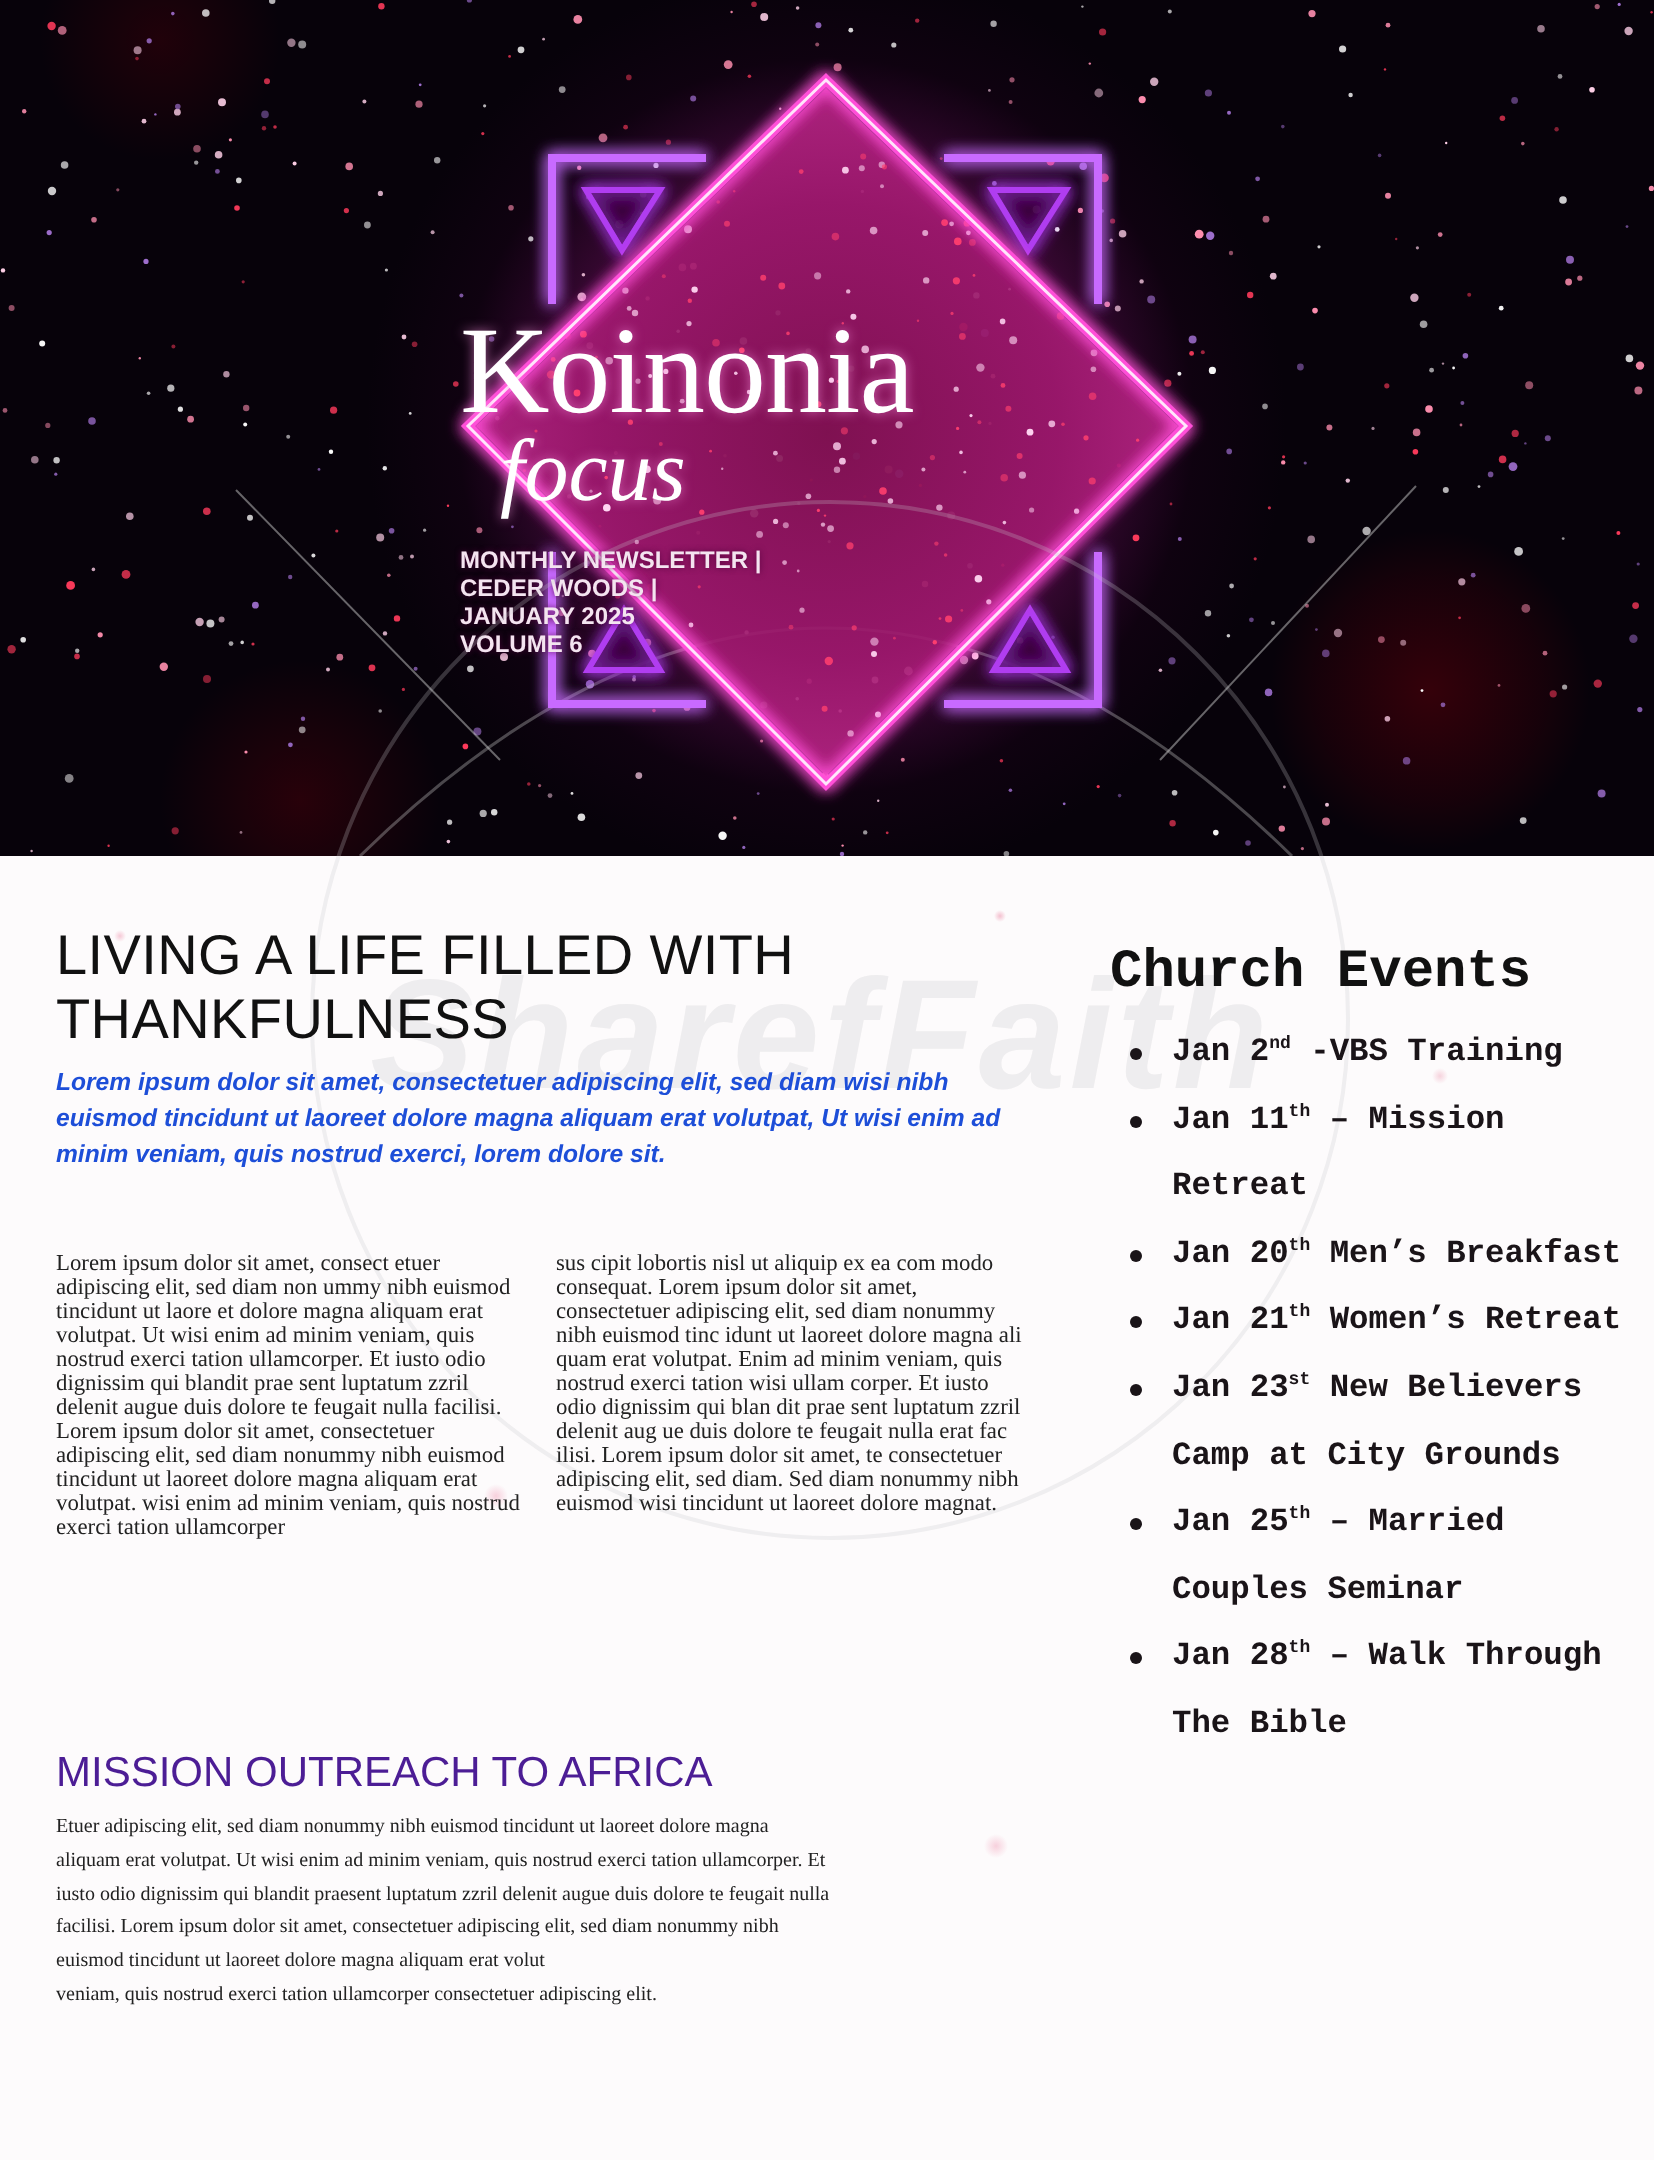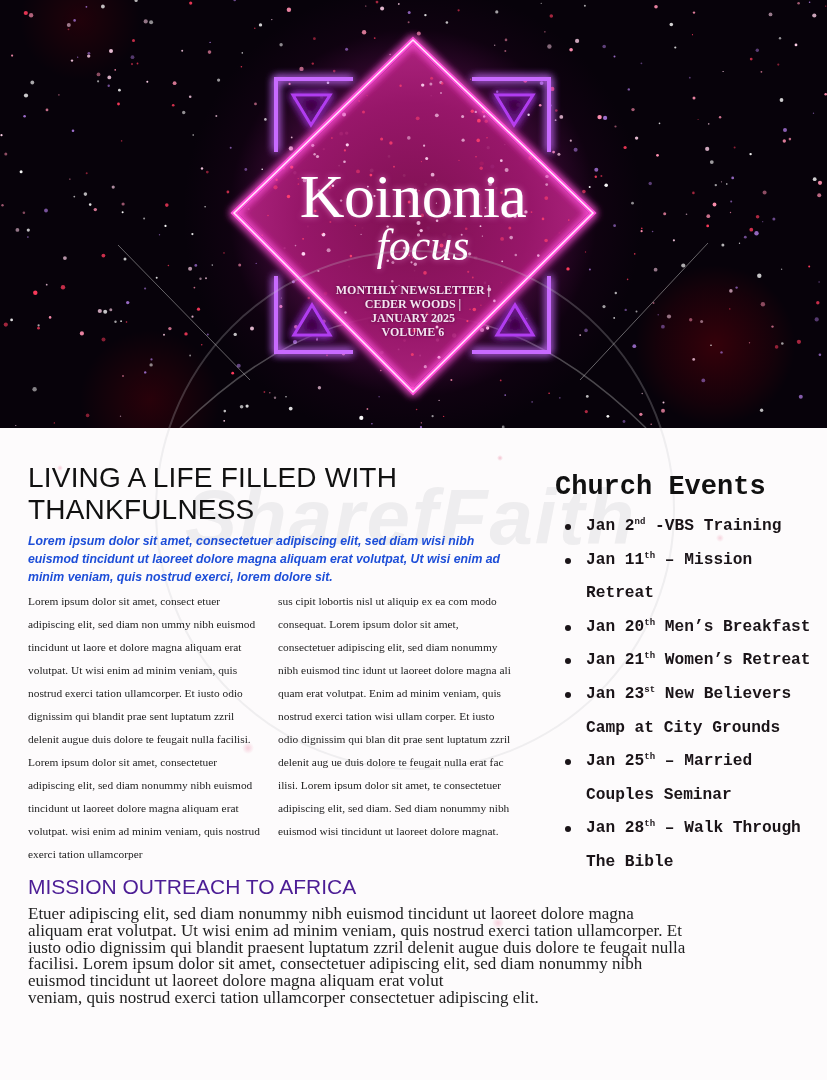--- a/index.html
+++ b/index.html
@@ -12,31 +12,31 @@
     background:
       radial-gradient(ellipse 230px 230px at 413px 213px, rgba(200,40,170,0.85) 0%, rgba(140,20,120,0.55) 45%, rgba(60,0,50,0.15) 80%, rgba(0,0,0,0) 100%),
       radial-gradient(circle 80px at 715px 345px, rgba(90,0,10,0.55) 0%, rgba(60,0,10,0.3) 70%, rgba(0,0,0,0) 100%),
       radial-gradient(circle 70px at 150px 400px, rgba(90,0,10,0.4) 0%, rgba(0,0,0,0) 100%),
       radial-gradient(circle 60px at 80px 20px, rgba(80,0,10,0.35) 0%, rgba(0,0,0,0) 100%),
       #07020a;
   }
   .stars { position: absolute; inset: 0; }
   .header svg.neon { position: absolute; left: 0; top: 0; }
 
-  .title-block { position: absolute; left: 230px; top: 165px; width: 366px; text-align: center; color: #fff; }
+  .title-block { position: absolute; left: 230px; top: 155px; width: 366px; text-align: left; color: #fff; }
   .title-main {
     font-family: "Liberation Serif", serif; font-size: 62px; line-height: 62px; font-weight: normal;
     letter-spacing: -0.5px; text-shadow: 0 0 6px rgba(255,150,230,0.6);
   }
   .title-sub {
     font-family: "Liberation Serif", serif; font-style: italic; font-size: 44px; line-height: 38px;
     margin-left: 20px; text-shadow: 0 0 6px rgba(255,150,230,0.6);
   }
   .title-meta {
-    margin-top: 18px; font-family: Liberation Serif, serif; font-weight: bold;
+    margin-top: 18px; font-family: Liberation Sans, sans-serif; font-weight: bold;
     font-size: 12px; line-height: 14px; color: #f4e4f0; text-shadow: 0 0 3px rgba(80,0,60,0.9);
   }
   .title-meta div { display: block; }
 
   
   .page {
     position: absolute; left: 0; top: 428px; width: 827px; height: 652px;
     background:
       radial-gradient(circle 3px at 60px 40px, #f6c9d6 0%, transparent 100%),
       radial-gradient(circle 2px at 230px 90px, #f4c0cf 0%, transparent 100%),
@@ -58,33 +58,33 @@
 
   .article-1-heading {
     position: absolute; left: 28px; top: 462px; width: 500px;
     font-size: 28px; line-height: 32px; font-weight: normal; color: #111; letter-spacing: 0.2px;
   }
   .article-1-lede {
     position: absolute; left: 28px; top: 532px; width: 500px;
     font-size: 12.3px; line-height: 18px; font-style: italic; font-weight: bold; color: #1d4ed8;
   }
   .col {
-    position: absolute; top: 590px; width: 236px;
-    font-family: "Liberation Serif", serif; font-size: 11.4px; line-height: 23px; color: #222;
+    position: absolute; top: 626px; width: 236px;
+    font-family: "Liberation Serif", serif; font-size: 11.4px; line-height: 12px; color: #222;
   }
   .col-left { left: 28px; }
   .col-right { left: 278px; }
 
   .article-2-heading {
     position: absolute; left: 28px; top: 870px; width: 520px;
     font-size: 21px; line-height: 34px; font-weight: normal; color: #4c1d95;
   }
   .article-2-body {
     position: absolute; left: 28px; top: 906px; width: 500px;
-    font-family: "Liberation Serif", serif; font-size: 17px; line-height: 16.8px; color: #222;
+    font-family: "Liberation Serif", serif; font-size: 10px; line-height: 16.8px; color: #222;
   }
   .article-2-body div { white-space: nowrap; }
 
   .events {
     position: absolute; left: 555px; top: 470px; width: 272px; font-family: Liberation Mono, monospace;
   }
   .events-title { font-size: 27px; line-height: 34px; font-weight: bold; color: #111; }
   .events-list { list-style: none; margin-top: 6px; }
   .events-list li {
     position: relative; padding-left: 31px; font-weight: bold; font-size: 16.2px;

